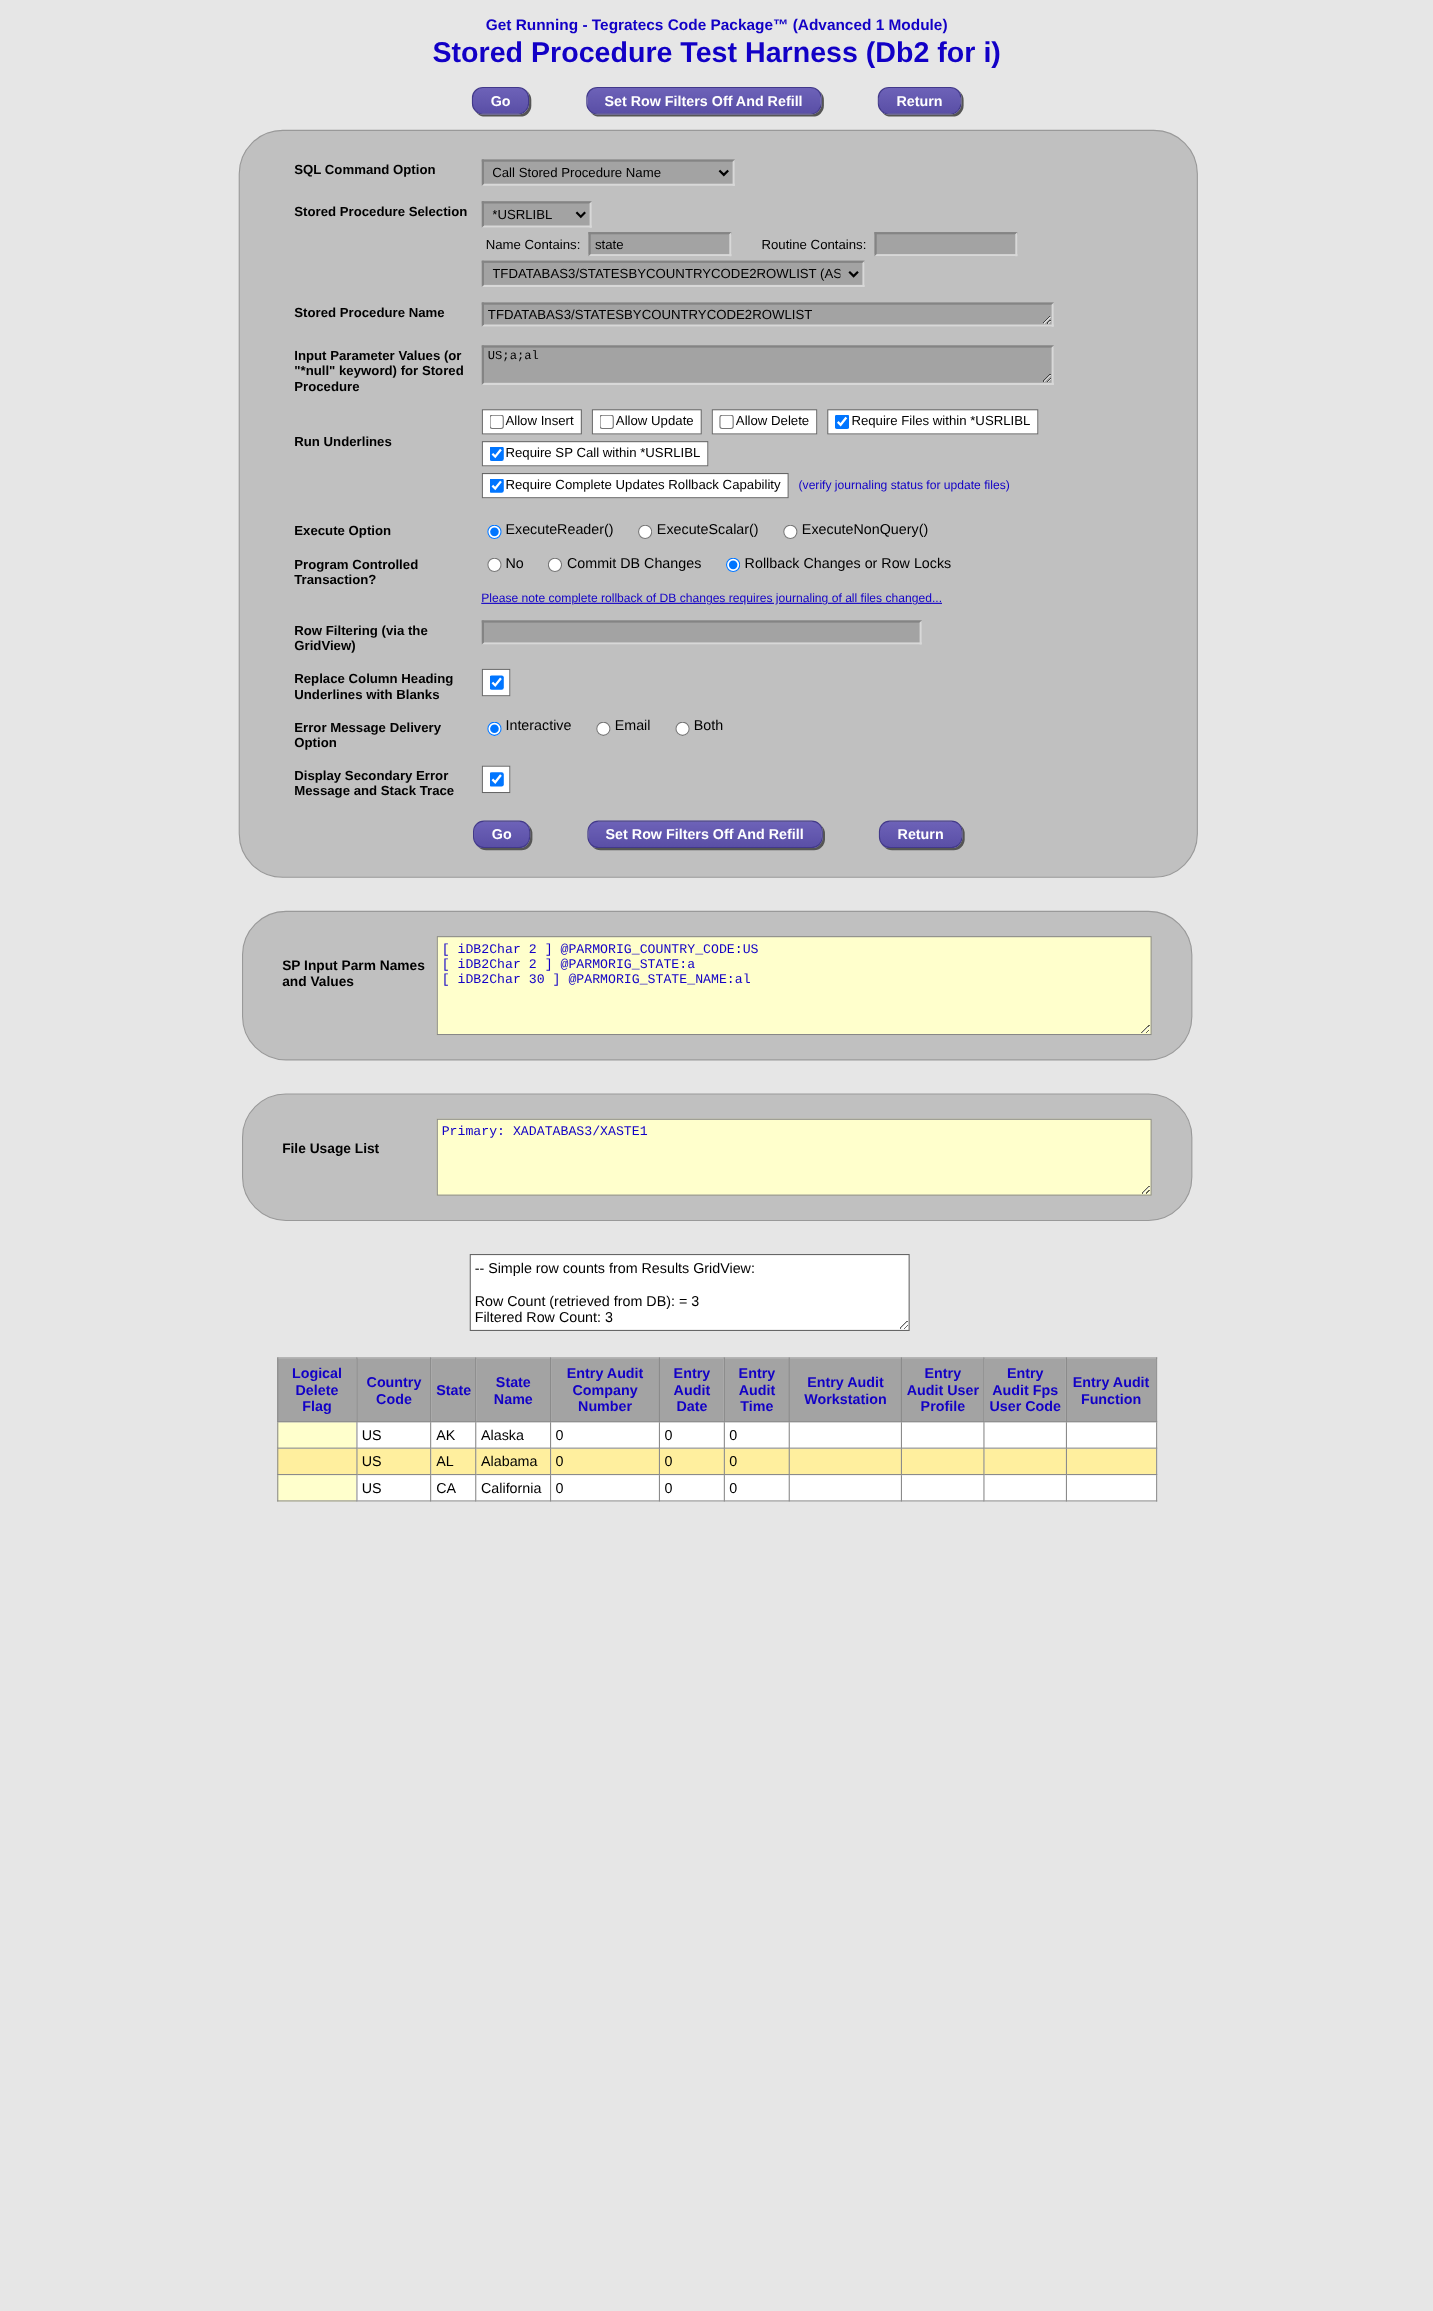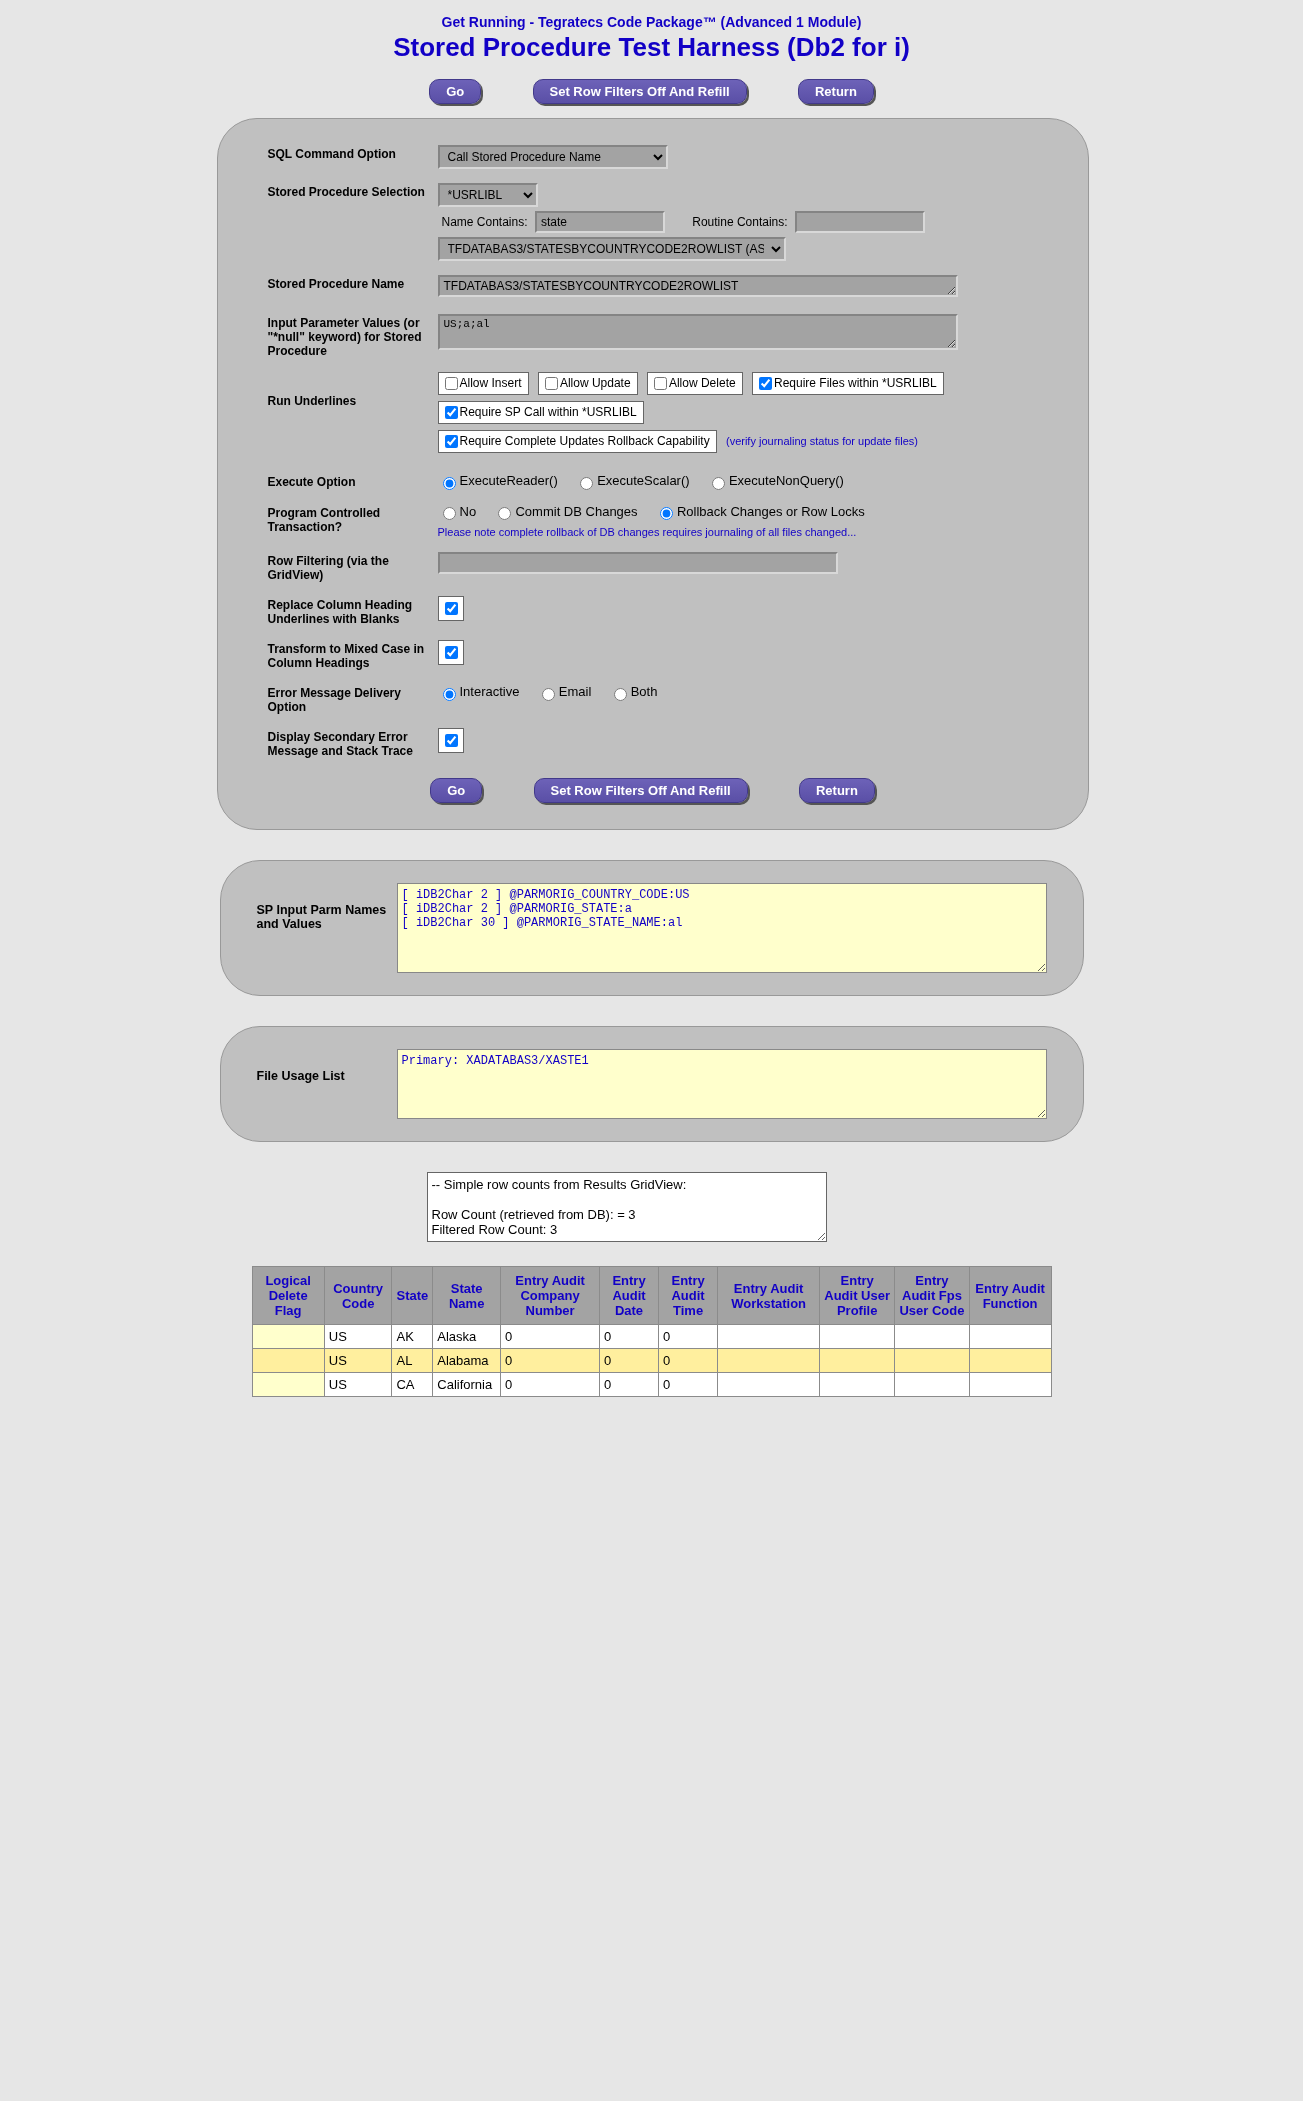--- a/index.html
+++ b/index.html
@@ -279,44 +279,38 @@
       </div>
 
       <div class="form-row">
         <div class="form-label-col">Program Controlled Transaction?</div>
         <div class="form-body-col">
           <div class="radio-line">
             <label><input type="radio" name="pct" style=""><span>No</span></label>
             <label><input type="radio" name="pct" style=""><span>Commit DB Changes</span></label>
             <label><input type="radio" name="pct" checked="" style=""><span>Rollback Changes or Row Locks</span></label>
           </div>
-          <div class="note-blue" style="margin-top:6px;">Please note complete rollback of DB changes requires journaling of all files changed...</div>
+          <div class="note-blue" style="margin-top:18px;text-decoration:underline;">Please note complete rollback of DB changes requires journaling of all files changed...</div>
         </div>
       </div>
 
       <div class="form-row">
         <div class="form-label-col">Row Filtering (via the GridView)</div>
         <div class="form-body-col">
           <input type="text" class="rowfilter" value="" style="">
         </div>
       </div>
 
       <div class="form-row">
         <div class="form-label-col">Replace Column Heading Underlines with Blanks</div>
         <div class="form-body-col">
           <span class="single-chk"><input type="checkbox" checked="" style=""></span>
         </div>
       </div>
 
-      <div class="form-row">
-        <div class="form-label-col">Transform to Mixed Case in Column Headings</div>
-        <div class="form-body-col">
-          <span class="single-chk"><input type="checkbox" checked="" style=""></span>
-        </div>
-      </div>
 
       <div class="form-row">
         <div class="form-label-col">Error Message Delivery Option</div>
         <div class="form-body-col radio-line">
           <label><input type="radio" name="err" checked="" style=""><span>Interactive</span></label>
           <label><input type="radio" name="err" style=""><span>Email</span></label>
           <label><input type="radio" name="err" style=""><span>Both</span></label>
         </div>
       </div>
 

